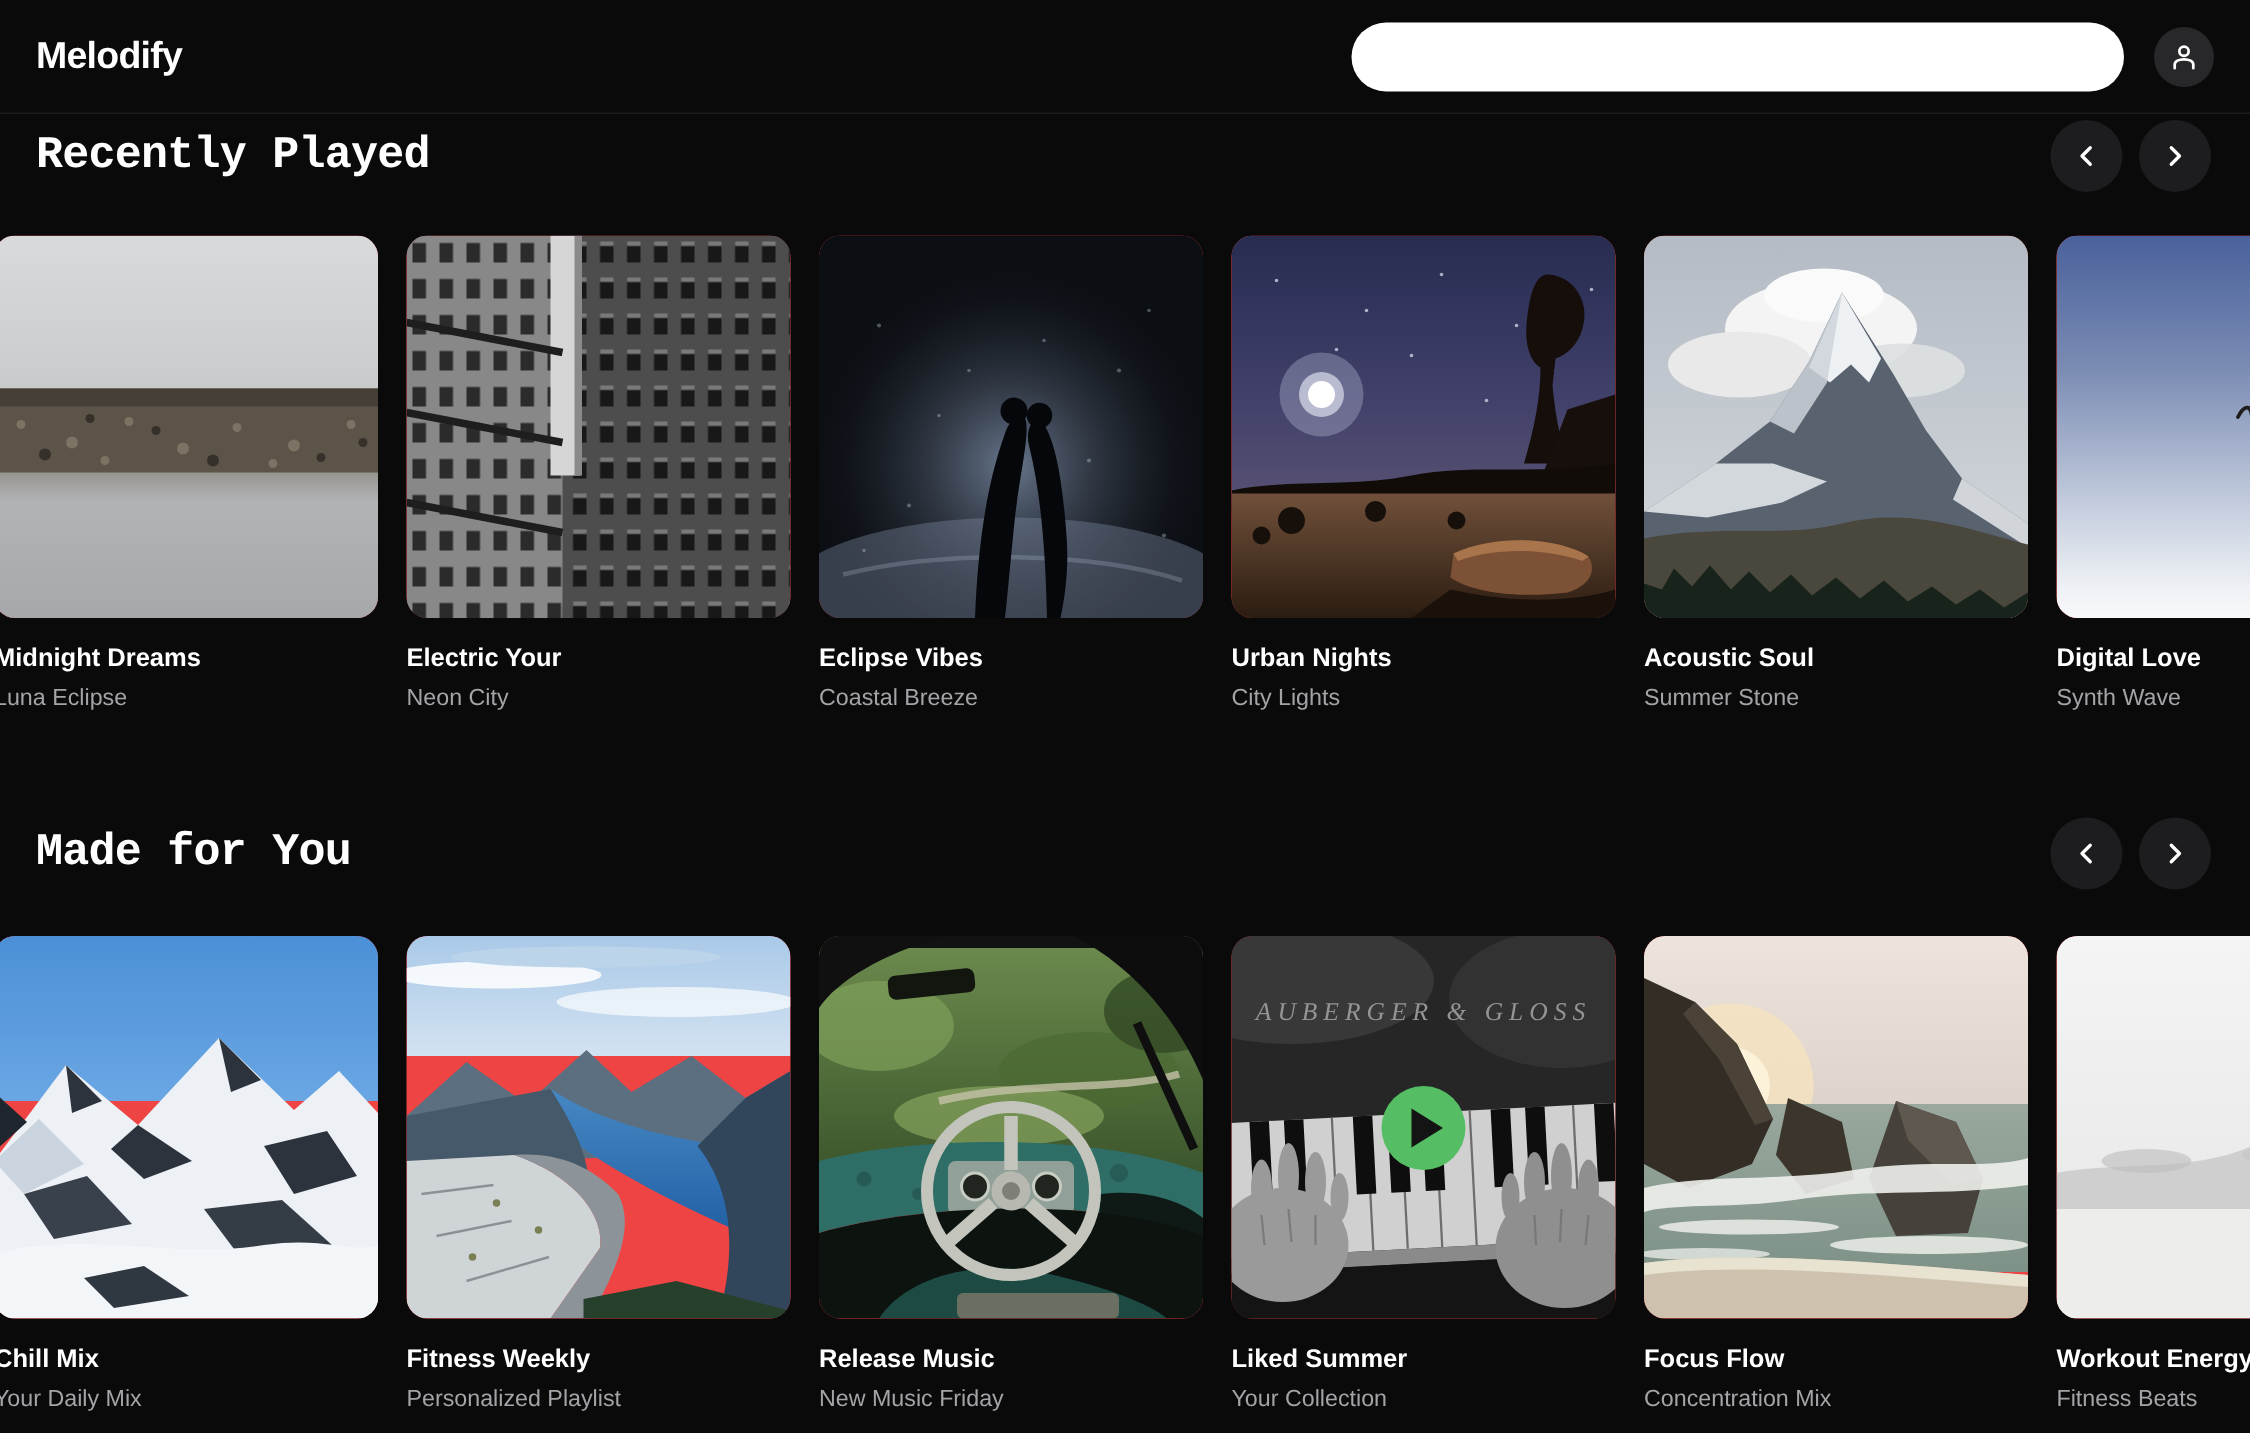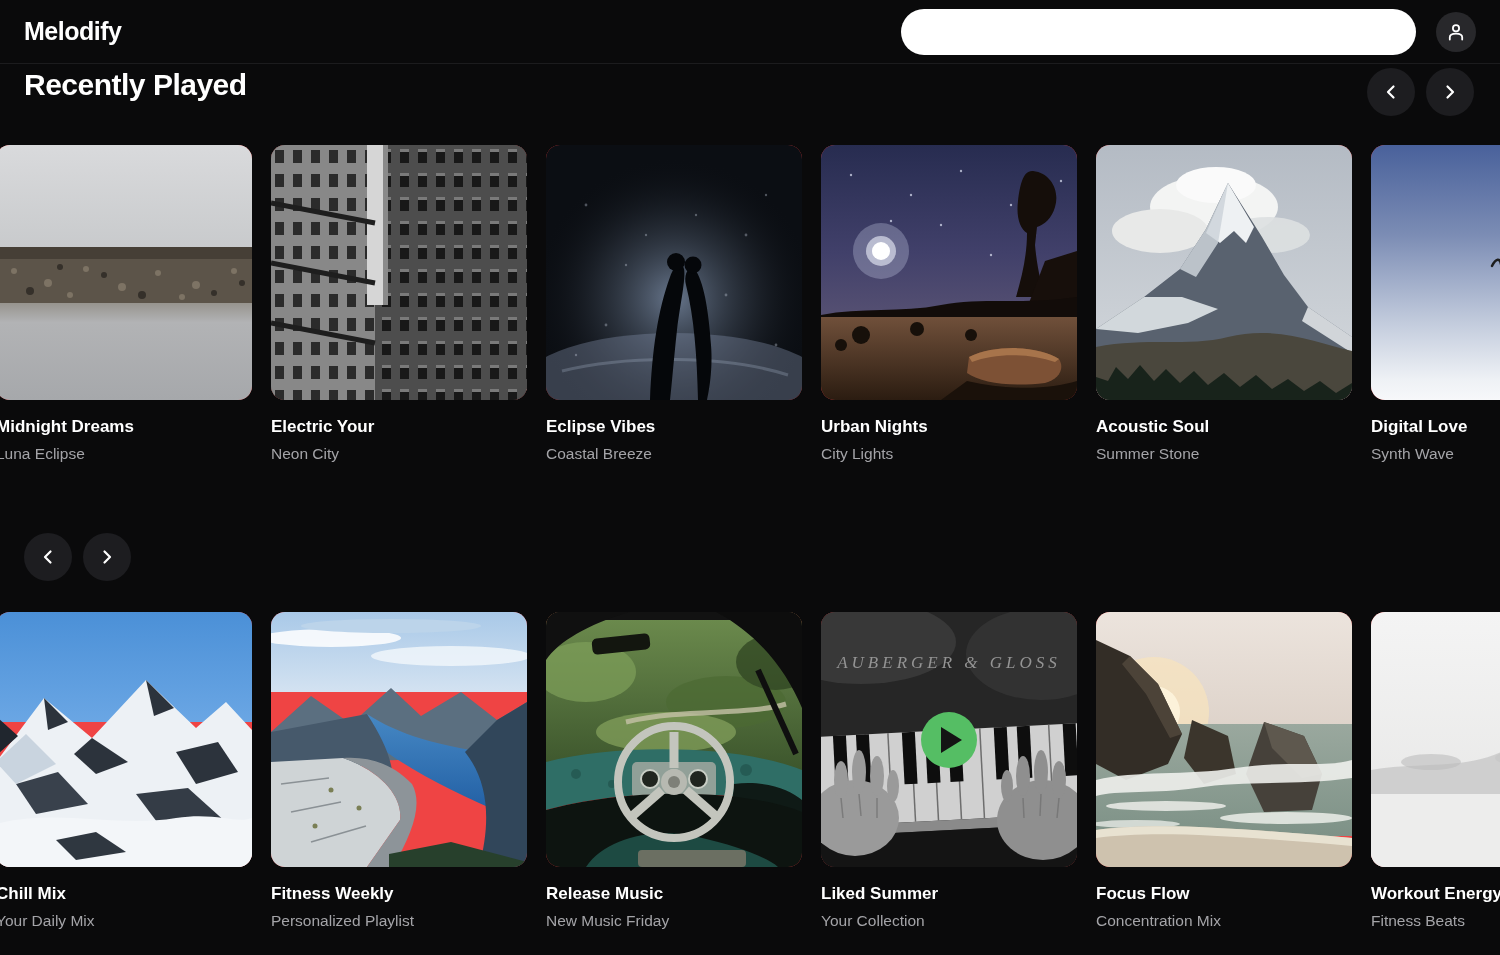--- a/index.html
+++ b/index.html
@@ -4,40 +4,40 @@
 <style>
   * { margin:0; padding:0; box-sizing:border-box; }
   html,body { width:1500px; height:955px; overflow:hidden; }
   body {
     background:#0a0a0b;
     color:#fff;
     font-family:"Liberation Sans","DejaVu Sans",sans-serif;
   }
   
   .header {
-    height:64px; display:flex; align-items:center;
+    height:76px; display:flex; align-items:center;
     padding:12px 24px; gap:20px;
     border-bottom:1px solid #1c1c1e;
   }
   .logo { font-size:25px; font-weight:700; letter-spacing:-0.5px; }
   .spacer { flex:1; }
   .search {
     width:515px; height:46px; border:none; outline:none;
     border-radius:24px; background:#ffffff;
     font-size:15px; padding:0 20px; color:#222;
   }
   .user-btn {
     width:40px; height:40px; border-radius:50%;
     background:#28282b; border:none; cursor:pointer;
     display:flex; align-items:center; justify-content:center;
   }
   
   .section-header {
-    display:flex; justify-content:space-between;
-    padding:0 26px 0 24px; height:48px;
+    display:flex; align-items:center; justify-content:space-between;
+    padding:0 26px 0 24px; height:48px;font-family:Liberation Mono, monospace;
   }
   .section-header.first { margin-top:4px; }
   .section-header.second { margin-top:69px; }
   .section-title { font-size:30px; font-weight:700; letter-spacing:-0.5px; }
   .nav-arrows { display:flex; gap:11px; }
   .nav-btn {
     width:48px; height:48px; border-radius:50%;
     background:#1d1d20; border:none; cursor:pointer;
     display:flex; align-items:center; justify-content:center;
   }
@@ -304,20 +304,21 @@
           <rect width="256" height="255" fill="url(#sb1)"></rect>
           <path d="M121,121 C125,113 129,113 130,119 C131,125 134,127 138,125" stroke="#1e1e1e" stroke-width="2.5" fill="none" stroke-linecap="round"></path>
         </svg>
       </div>
       <div class="ttl">Digital Love</div>
       <div class="sub">Synth Wave</div>
     </div>
   </div>
 
 <div class="section-header second">
+  <div class="section-title">Made for You</div>
   <div class="nav-arrows">
     <button class="nav-btn">
       <span style="display:flex">
         <svg width="18" height="18" viewBox="0 0 18 18" fill="none" stroke="#fff" stroke-width="2.2" stroke-linecap="round" stroke-linejoin="round">
             <path d="M11.5,3.5 L6,9 L11.5,14.5"></path>
           </svg>
       </span>
     </button>
     <button class="nav-btn">
       <span style="display:flex">

